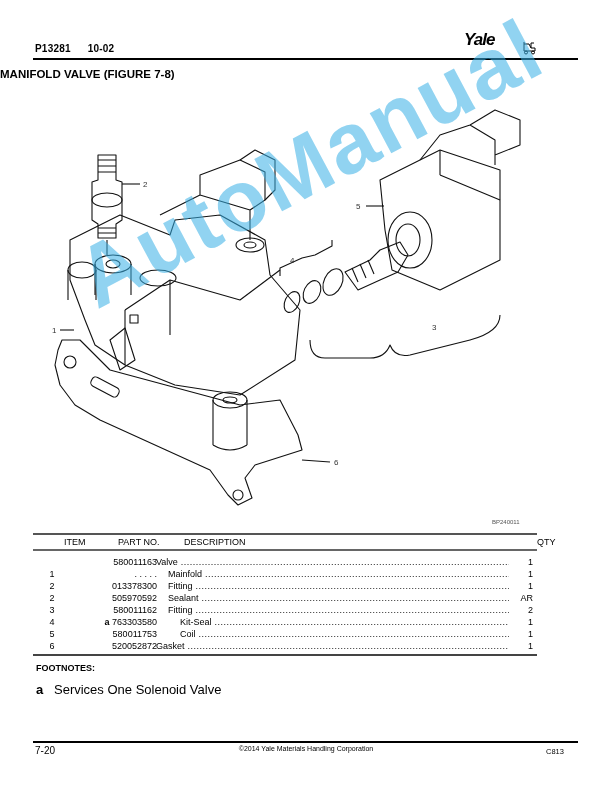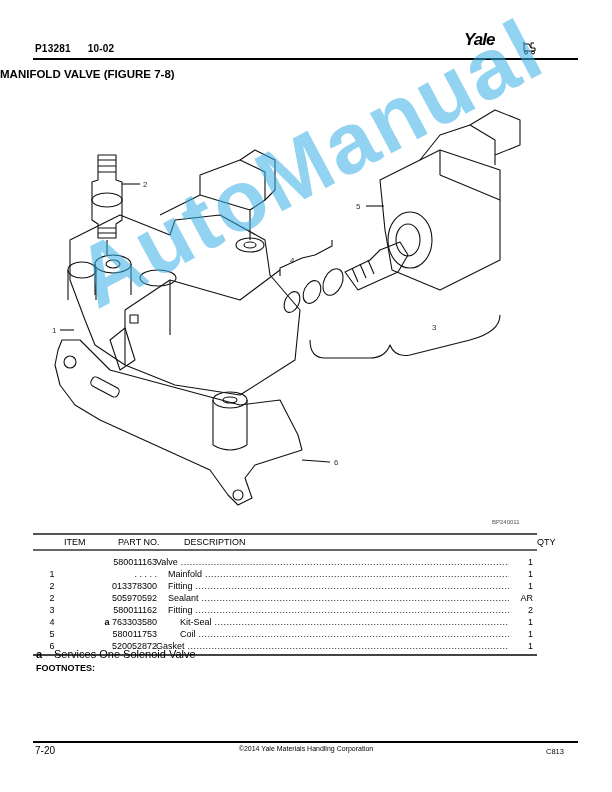--- a/index.html
+++ b/index.html
@@ -21,21 +21,21 @@
   .tbl-hdr-rule { left:33px; top:549px; width:504px; height:2px; background:#666; }
   .row { position:absolute; left:33px; width:504px; height:12px; font-size:9px; line-height:12px; }
   .row .item { position:absolute; left:0; width:38px; text-align:center; }
   .row .part { position:absolute; left:50px; width:74px; text-align:right; }
   .row .part .fn { font-weight:bold; }
   .row .desc { position:absolute; right:28px; overflow:hidden; white-space:nowrap; }
   .row .desc::after { content:" ................................................................................................................................................................................................"; letter-spacing:0.5px; }
   .row .qty { position:absolute; right:4px; width:24px; text-align:right; }
   .tbl-bottom { left:33px; top:654px; width:504px; height:2px; background:#444; }
   .fn-title { left:36px; top:663px; font-size:9px; font-weight:bold; }
-  .fn-item { left:36px; top:648px; font-size:11px; }
+  .fn-item { left:36px; top:682px; font-size:13px; }
   .fn-item b { display:inline-block; width:18px; }
   .ftr-rule { left:33px; top:741px; width:545px; height:2px; background:#000; }
   .ftr-left { left:35px; top:745px; font-size:10px; }
   .ftr-center { left:0; width:612px; top:745px; text-align:center; font-size:7px; }
   .ftr-right { left:546px; top:747px; font-size:7.5px; }
 </style>
 </head>
 <body>
 
 <div class="abs hdr-left">

